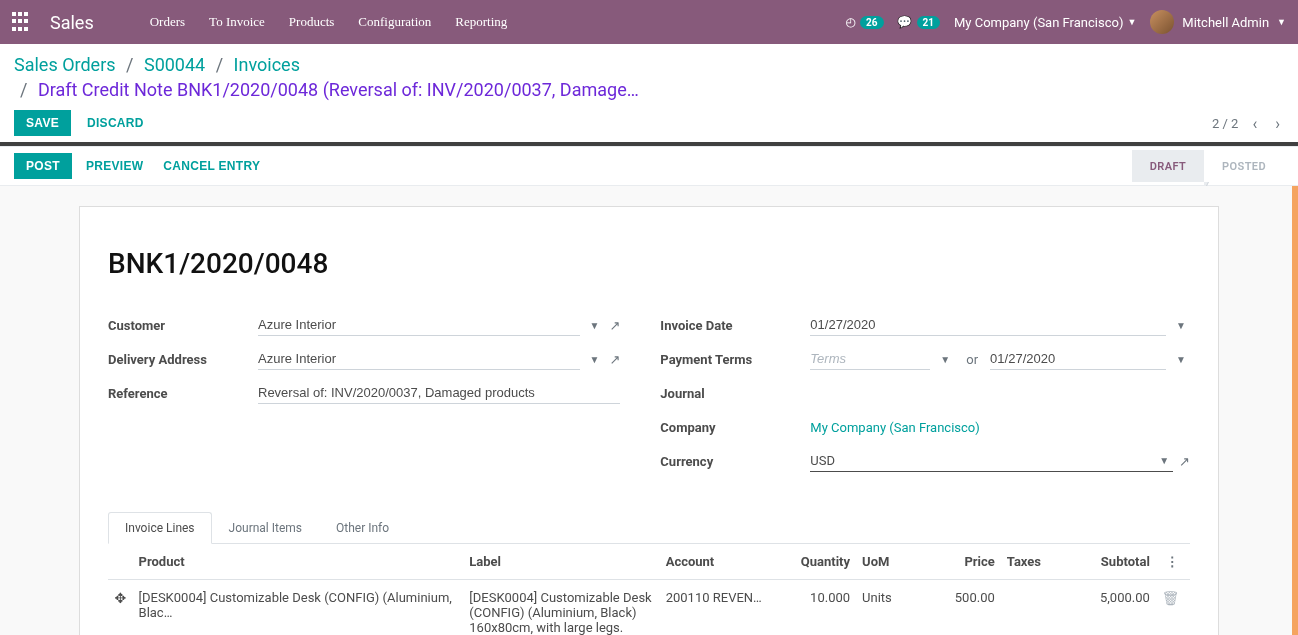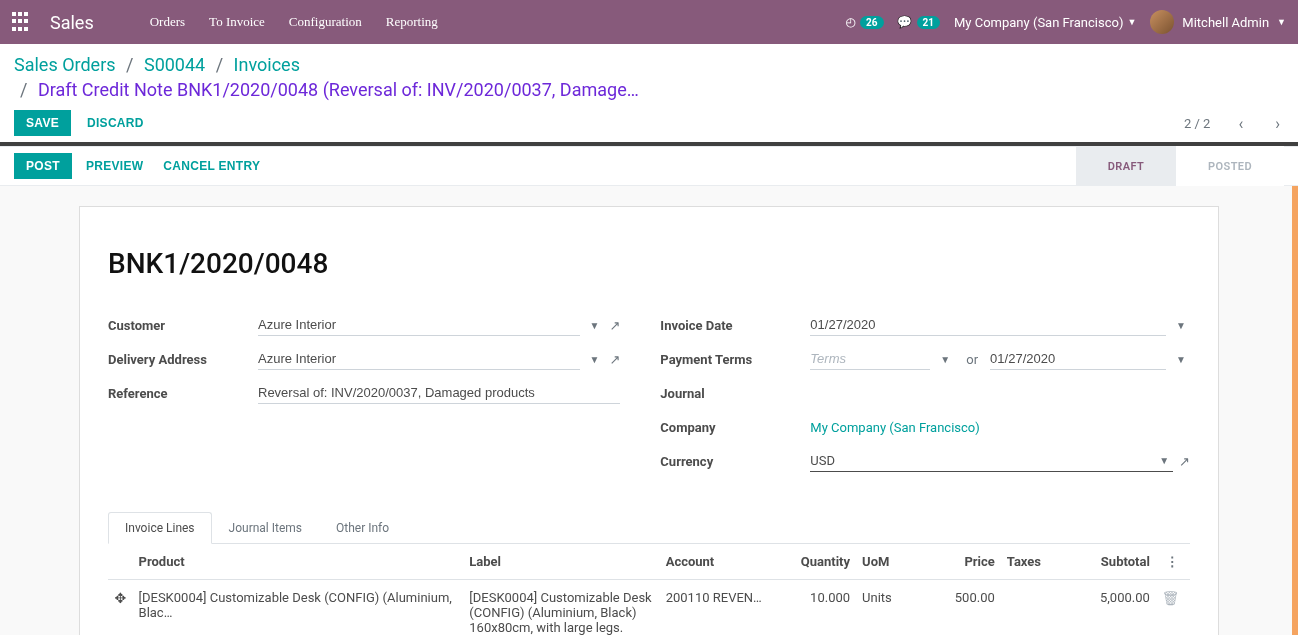--- a/index.html
+++ b/index.html
@@ -24,28 +24,28 @@
 
 .control-panel { padding: 8px 14px 0 14px; background: #fff; border-bottom: 4px solid #404040; }
 .breadcrumb { font-size: 18px; color: #6c757d; line-height: 1.4; }
 .breadcrumb a { color: #00a09d; text-decoration: none; cursor: pointer; }
 .breadcrumb .sep { margin: 0 6px; color: #6c757d; }
 .breadcrumb .current { color: #6d28d9; }
 .cp-bottom { display: flex; align-items: center; justify-content: space-between; margin-top: 8px; padding-bottom: 6px; }
 .cp-left { display: flex; gap: 10px; }
 .btn-primary { background: #00a09d; color: #fff; border: none; padding: 6px 12px; font-size: 12px; font-weight: 600; letter-spacing: .3px; cursor: pointer; text-transform: uppercase; }
 .btn-link { background: none; border: none; color: #00a09d; font-size: 12px; font-weight: 600; letter-spacing: .3px; padding: 6px 6px; cursor: pointer; text-transform: uppercase; }
-.cp-right { display: flex; align-items: center; gap: 24px; color: #6c757d; font-size: 13px; }
+.cp-right { display: flex; align-items: center; gap: 10px; color: #6c757d; font-size: 13px; }
 .pager-arrow { cursor: pointer; color: #6c757d; font-size: 16px; padding: 0 4px; }
 
 
 .statusbar { display: flex; align-items: center; justify-content: space-between; border-top: 1px solid #e9ecef; border-bottom: 1px solid #e9ecef; padding: 0 14px; height: 40px; }
 .statusbar-left { display: flex; gap: 8px; }
 .statusbar-right { display: flex; align-items: center; }
-.status-step { position: relative; padding: 0 32px; height: 40px; display: flex; align-items: center; font-size: 11px; font-weight: 600; letter-spacing: .4px; color: #adb5bd; background: #fff; text-align: right; }
+.status-step { position: relative; padding: 0 18px; height: 32px; display: flex; align-items: center; font-size: 11px; font-weight: 600; letter-spacing: .4px; color: #adb5bd; background: #fff; text-align: right; }
 .status-step.active { background: #e9ecef; color: #875a7b; }
 .status-step.active::after { content: ""; position: absolute; right: -10px; top: 0; width: 0; height: 0; border-top: 20px solid transparent; border-bottom: 20px solid transparent; border-left: 10px solid #e9ecef; }
 .status-step.active::before { content: ""; position: absolute; right: -11px; top: 0; width: 0; height: 0; border-top: 20px solid transparent; border-bottom: 20px solid transparent; border-left: 10px solid #ced4da; }
 
 
 .form-sheet-bg { background: #f9f9f9; padding: 20px 0 0 0; display: flex; justify-content: center; position: relative; }
 .form-sheet-bg::before { content: ""; position: absolute; top: 0; right: 0; width: 6px; height: 100%; background: #f5a460; }
 .form-sheet { background: #fff; border: 1px solid #ddd; width: 1140px; padding: 40px 28px 20px 28px; min-height: 410px; }
 .title { font-size: 28px; font-weight: 500; color: #111; margin-bottom: 32px; }
 .form-columns { display: flex; gap: 40px; margin-bottom: 30px; }
@@ -87,20 +87,21 @@
       <span></span>
       <span></span>
       <span></span>
       <span></span>
       <span></span>
   </div>
   <div class="brand">Sales</div>
   <div class="nav-items">
     <div class="nav-item">Orders</div>
     <div class="nav-item">To Invoice</div>
+    <div class="nav-item">Products</div>
     <div class="nav-item">Configuration</div>
     <div class="nav-item">Reporting</div>
   </div>
   <div class="spacer"></div>
   <div class="nav-right">
     <div class="badge-pill">
       <span>◴</span>
       <span class="count">26</span>
     </div>
     <div class="badge-pill">

